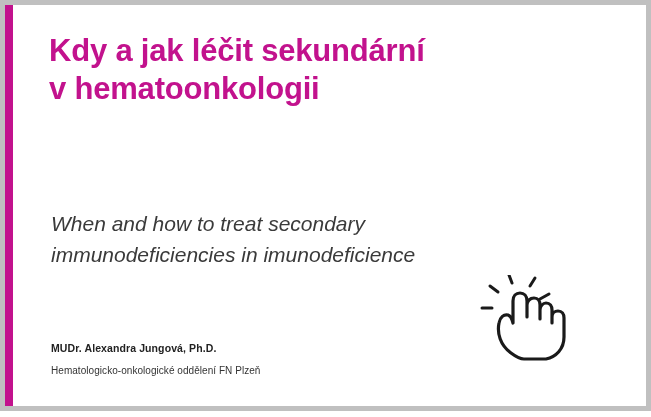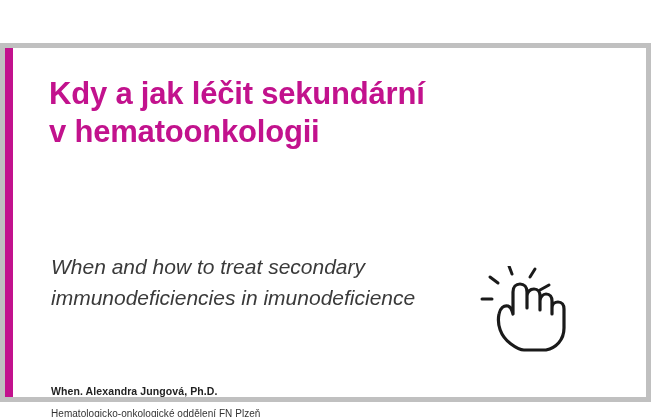--- a/index.html
+++ b/index.html
@@ -9,28 +9,27 @@
   body {
     width: 651px;
     height: 417px;
     background: #ffffff;
     font-family: "Liberation Sans", sans-serif;
     overflow: hidden;
   }
   .slide {
     position: relative;
     width: 651px;
-    height: 359px;
+    height: 411px;
     box-sizing: border-box;
     background: #ffffff;
     border-top: 5px solid #c0c0c0;
     border-bottom: 5px solid #c0c0c0;
     border-left: 5px solid #c0c0c0;
     border-right: 5px solid #c0c0c0;
-    margin-top: 43px;
   }
   .accent-bar {
     position: absolute;
     left: 0;
     top: 0;
     width: 8px;
     height: 100%;
     background: #c2128d;
   }
   .content {
@@ -107,21 +106,21 @@
       <div class="title-line">Kdy a jak léčit sekundární</div>
       <div class="title-line">v hematoonkologii</div>
     </div>
 
     <div class="subtitle-block">
       <div class="subtitle-line">When and how to treat secondary</div>
       <div class="subtitle-line">immunodeficiencies in imunodeficience</div>
     </div>
 
     <div class="author-block">
-      <div class="author-name">When. Alexandra Jungová, Ph.D.</div>
+      <div class="author-name">MUDr. Alexandra Jungová, Ph.D.</div>
       <div class="author-affil">Hematologicko-onkologické oddělení FN Plzeň</div>
     </div>
 
     <div class="cursor-icon">
       <svg viewBox="0 0 92 86" width="92" height="86" xmlns="http://www.w3.org/2000/svg">
         <g stroke="#1a1a1a" stroke-width="3" fill="none" stroke-linecap="round">
           <line x1="34" y1="8" x2="31" y2="0"></line>
           <line x1="20" y1="17" x2="12" y2="11"></line>
           <line x1="14" y1="33" x2="4" y2="33"></line>
           <line x1="52" y1="11" x2="57" y2="3"></line>

